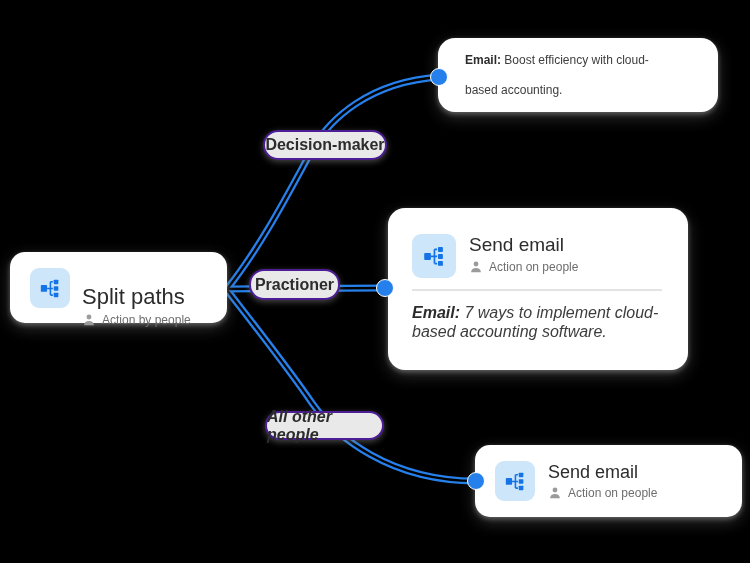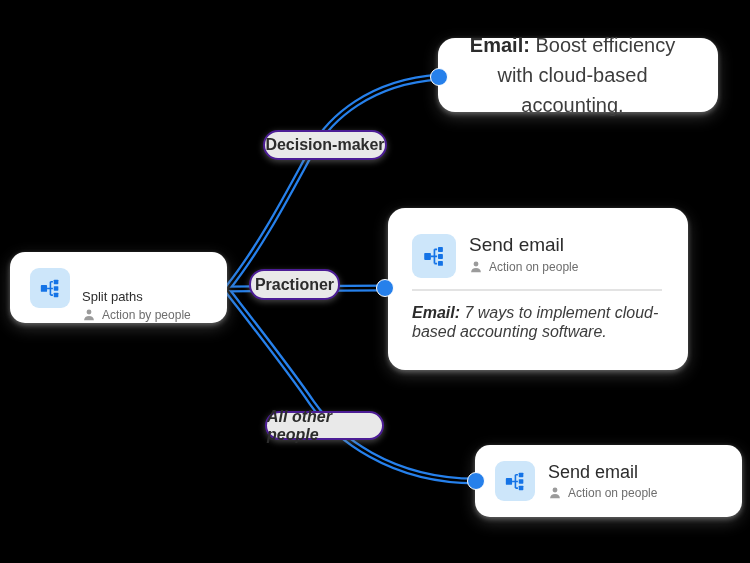--- a/index.html
+++ b/index.html
@@ -25,29 +25,29 @@
   .bottom-card{left:475px;top:445px;width:267px;height:72px;border-radius:15px;
     display:flex;align-items:center;padding-left:20px;gap:13px;}
 
   .node-icon{
     background:var(--icon-bg,#CDE6FA);border-radius:9px;
     display:flex;align-items:center;justify-content:center;flex:0 0 auto;
   }
   .icon-40{width:40px;height:40px;}
   .icon-44{width:44px;height:44px;}
   .node-title{font-weight:normal;color:var(--title-text,#2C2C2C);line-height:1.2;}
-  .t17{font-size:13px;margin-top:36px;} .t18{font-size:18px;} .t19{font-size:19px;}
+  .t17{font-size:22px;margin-top:36px;} .t18{font-size:18px;} .t19{font-size:19px;}
   .node-sub{display:flex;align-items:center;gap:6px;margin-top:3px;
     font-size:12px;color:var(--subtitle-text,#6E6E6E);}
   .header-row{display:flex;align-items:flex-start;gap:13px;}
 
   .divider{border:none;border-top:2px solid var(--divider,#E3E3E3);margin:11px 0 0 0;}
   .body-text{margin-top:12px;width:256px;font-size:16px;line-height:19px;
     color:var(--body-text,#3D3D3D);font-style:italic;}
-  .email-line{width:215px;font-size:20px;line-height:30px;color:var(--body-text,#3D3D3D);text-align:center;}
+  .email-line{width:215px;font-size:12px;line-height:30px;color:var(--body-text,#3D3D3D);}
   .b{font-weight:bold;color:var(--title-text,#2C2C2C);}
 
   .pill{
     position:absolute;z-index:3;background:var(--pill-bg,#E9E9E9);
     border:2px solid #4c1d95;border-radius:15px;box-sizing:border-box;
     display:flex;align-items:center;justify-content:center;
     font-size:16px;font-weight:bold;color:var(--title-text,#2C2C2C);
     box-shadow:0 2px 6px rgba(140,140,140,.5);
   }
   .pill-decision{left:263px;top:130px;width:124px;height:30px;}

